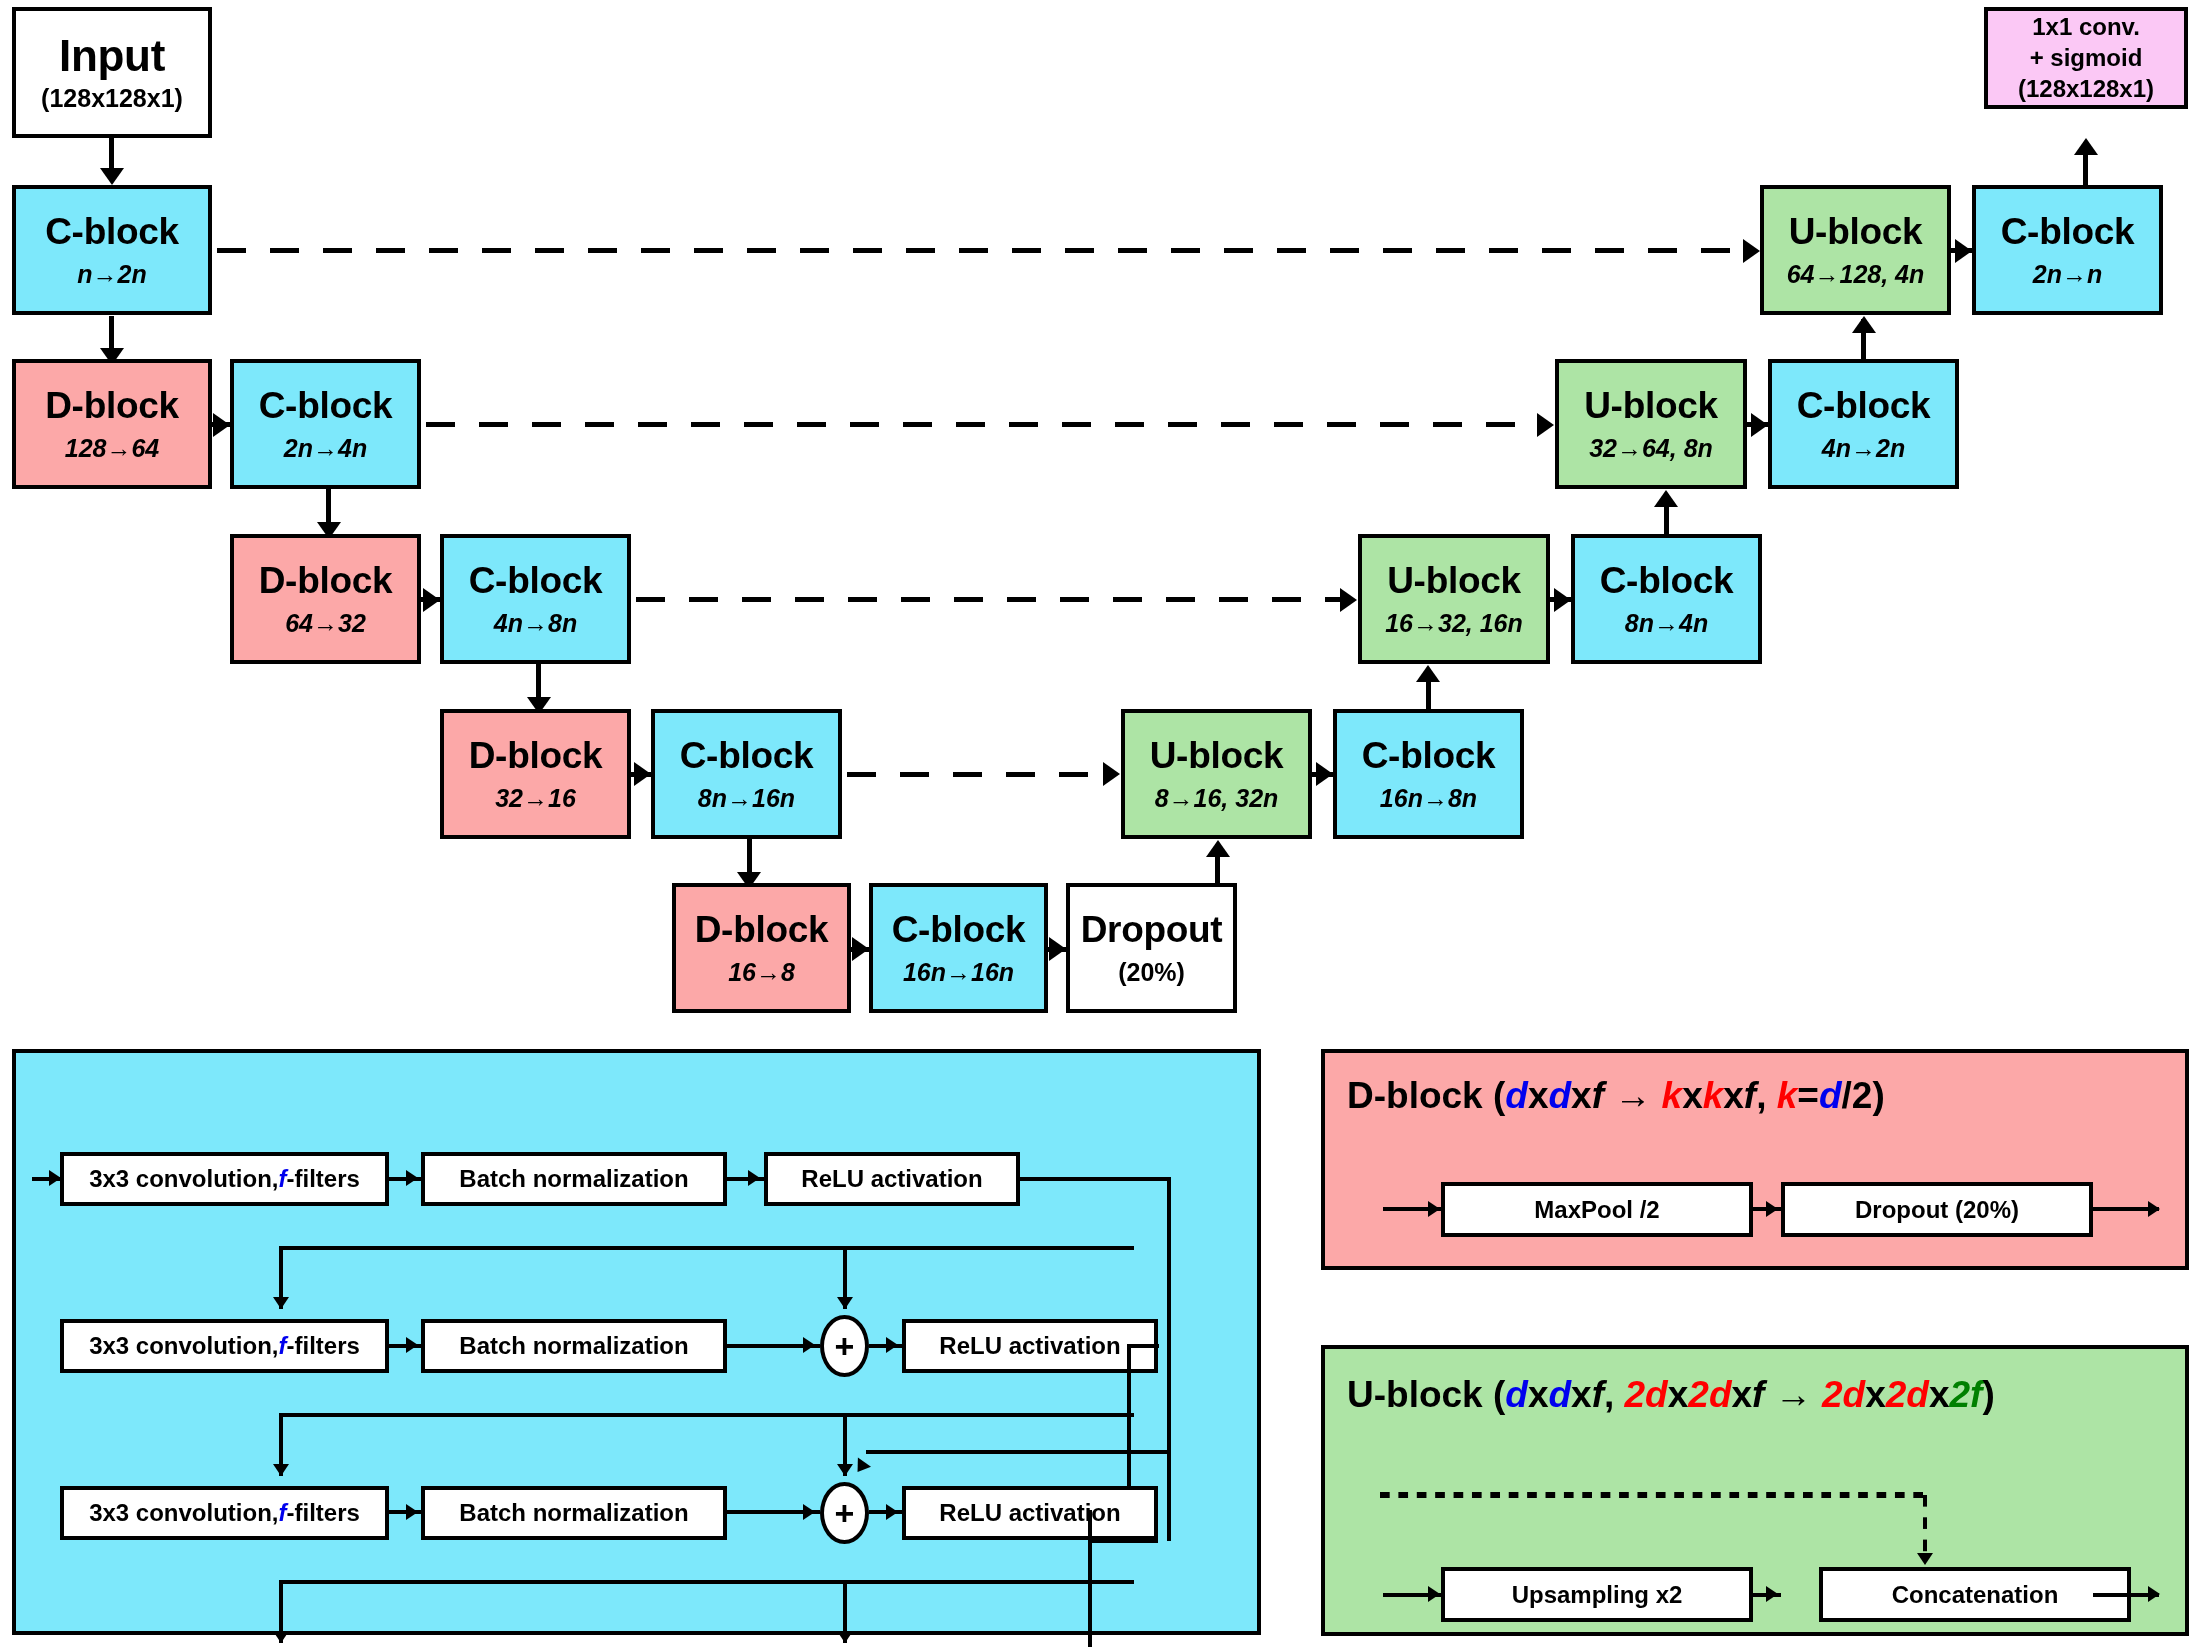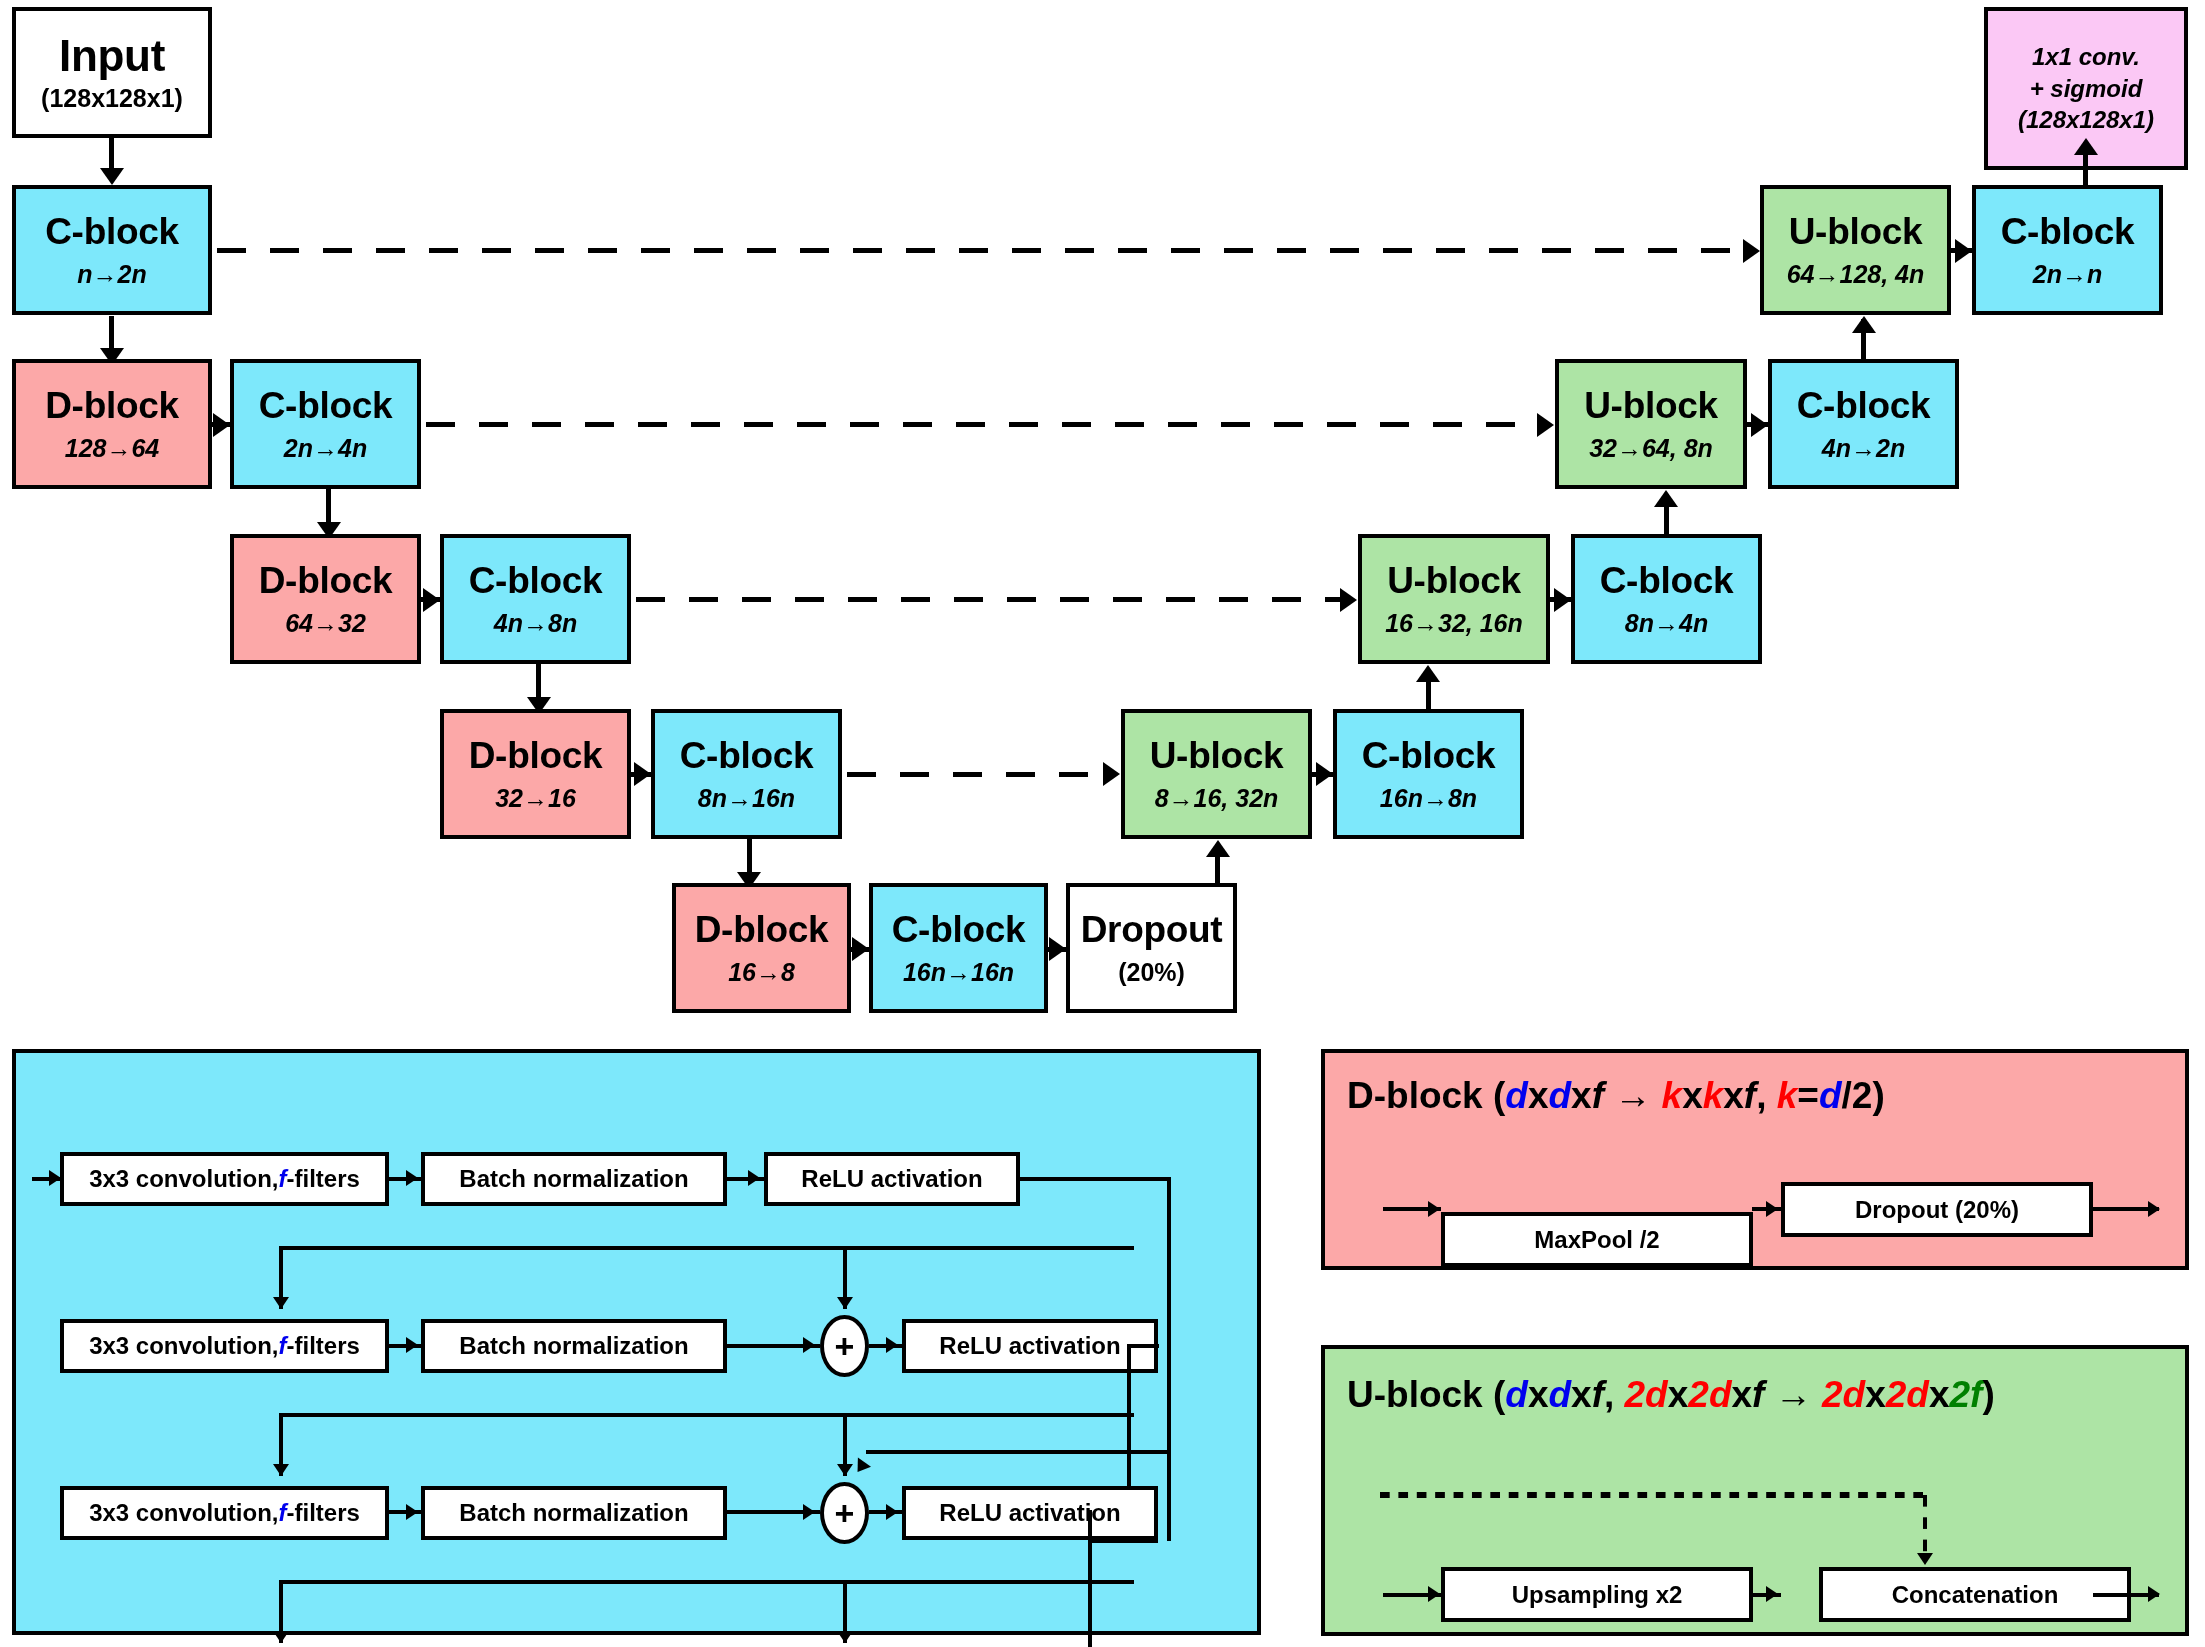--- a/index.html
+++ b/index.html
@@ -118,21 +118,21 @@
     <span class="ttl">U-block</span>
     <span class="sub">64→128, 4n</span>
   </div>
   <div class="node cyan mainnode" style="left:1972px;top:185px;width:191px;height:130px;">
     <span class="ttl">C-block</span>
     <span class="sub">2n→n</span>
   </div>
   <div class="ln hline" style="left:1951px;top:248px;width:21px;"></div>
   <div class="ar ar-r" style="left:1955px;top:239px;"></div>
 
-  <div class="node magenta mainnode out" style="left:1984px;top:6.6px;width:204px;height:163px;font-style:italic;">
+  <div class="node magenta mainnode out" style="left:1984px;top:6.6px;width:204px;height:102px;">
     <span>1x1 conv.</span>
     <span>+ sigmoid</span>
     <span>(128x128x1)</span>
   </div>
   <div class="ln vline" style="left:2083px;top:142px;width:4.6px;height:46px;"></div>
   <div class="ar ar-u" style="left:2074px;top:138px;"></div>
 
   <div class="node pink mainnode" style="left:12px;top:359px;width:200px;height:130px;">
     <span class="ttl">D-block</span>
     <span class="sub">128→64</span>
@@ -323,21 +323,21 @@
   <div class="ar ar-sd" style="left:273px;top:1631px;"></div>
   <div class="ln6 v6" style="left:843px;top:1580px;height:63px;"></div>
   <div class="ar ar-sd" style="left:837px;top:1631px;"></div>
 
   <div class="panel pink" style="left:1321px;top:1049px;width:868px;height:221px;"></div>
 
   <div class="panel-title" style="left:1347px;top:1075px;">
     <span>D-block (</span><i class="bl">d</i><span>x</span><i class="bl">d</i><span>x</span><i>f</i><span> → </span><i class="rd">k</i><span>x</span><i class="rd">k</i><span>x</span><i>f</i><span>, </span><i class="rd">k</i><span>=</span><i class="bl">d</i><span>/2</span><span>)</span>
   </div>
 
-  <div class="step" style="left:1441px;top:1212px;width:312px;height:55px;">MaxPool /2</div>
+  <div class="step" style="left:1441px;top:1182px;width:312px;height:55px;">MaxPool /2</div>
   <div class="step" style="left:1781px;top:1182px;width:312px;height:55px;">Dropout (20%)</div>
   <div class="ln6 h6" style="left:1383px;top:1207px;width:58px;"></div>
   <div class="ar ar-sr" style="left:1428px;top:1201px;"></div>
   <div class="ln6 h6" style="left:1752px;top:1207px;width:29px;"></div>
   <div class="ar ar-sr" style="left:1766px;top:1201px;"></div>
   <div class="ln6 h6" style="left:2093px;top:1207px;width:66px;"></div>
   <div class="ar ar-sr" style="left:2148px;top:1201px;"></div>
 
   <div class="panel green" style="left:1321px;top:1345px;width:868px;height:291px;"></div>
 

